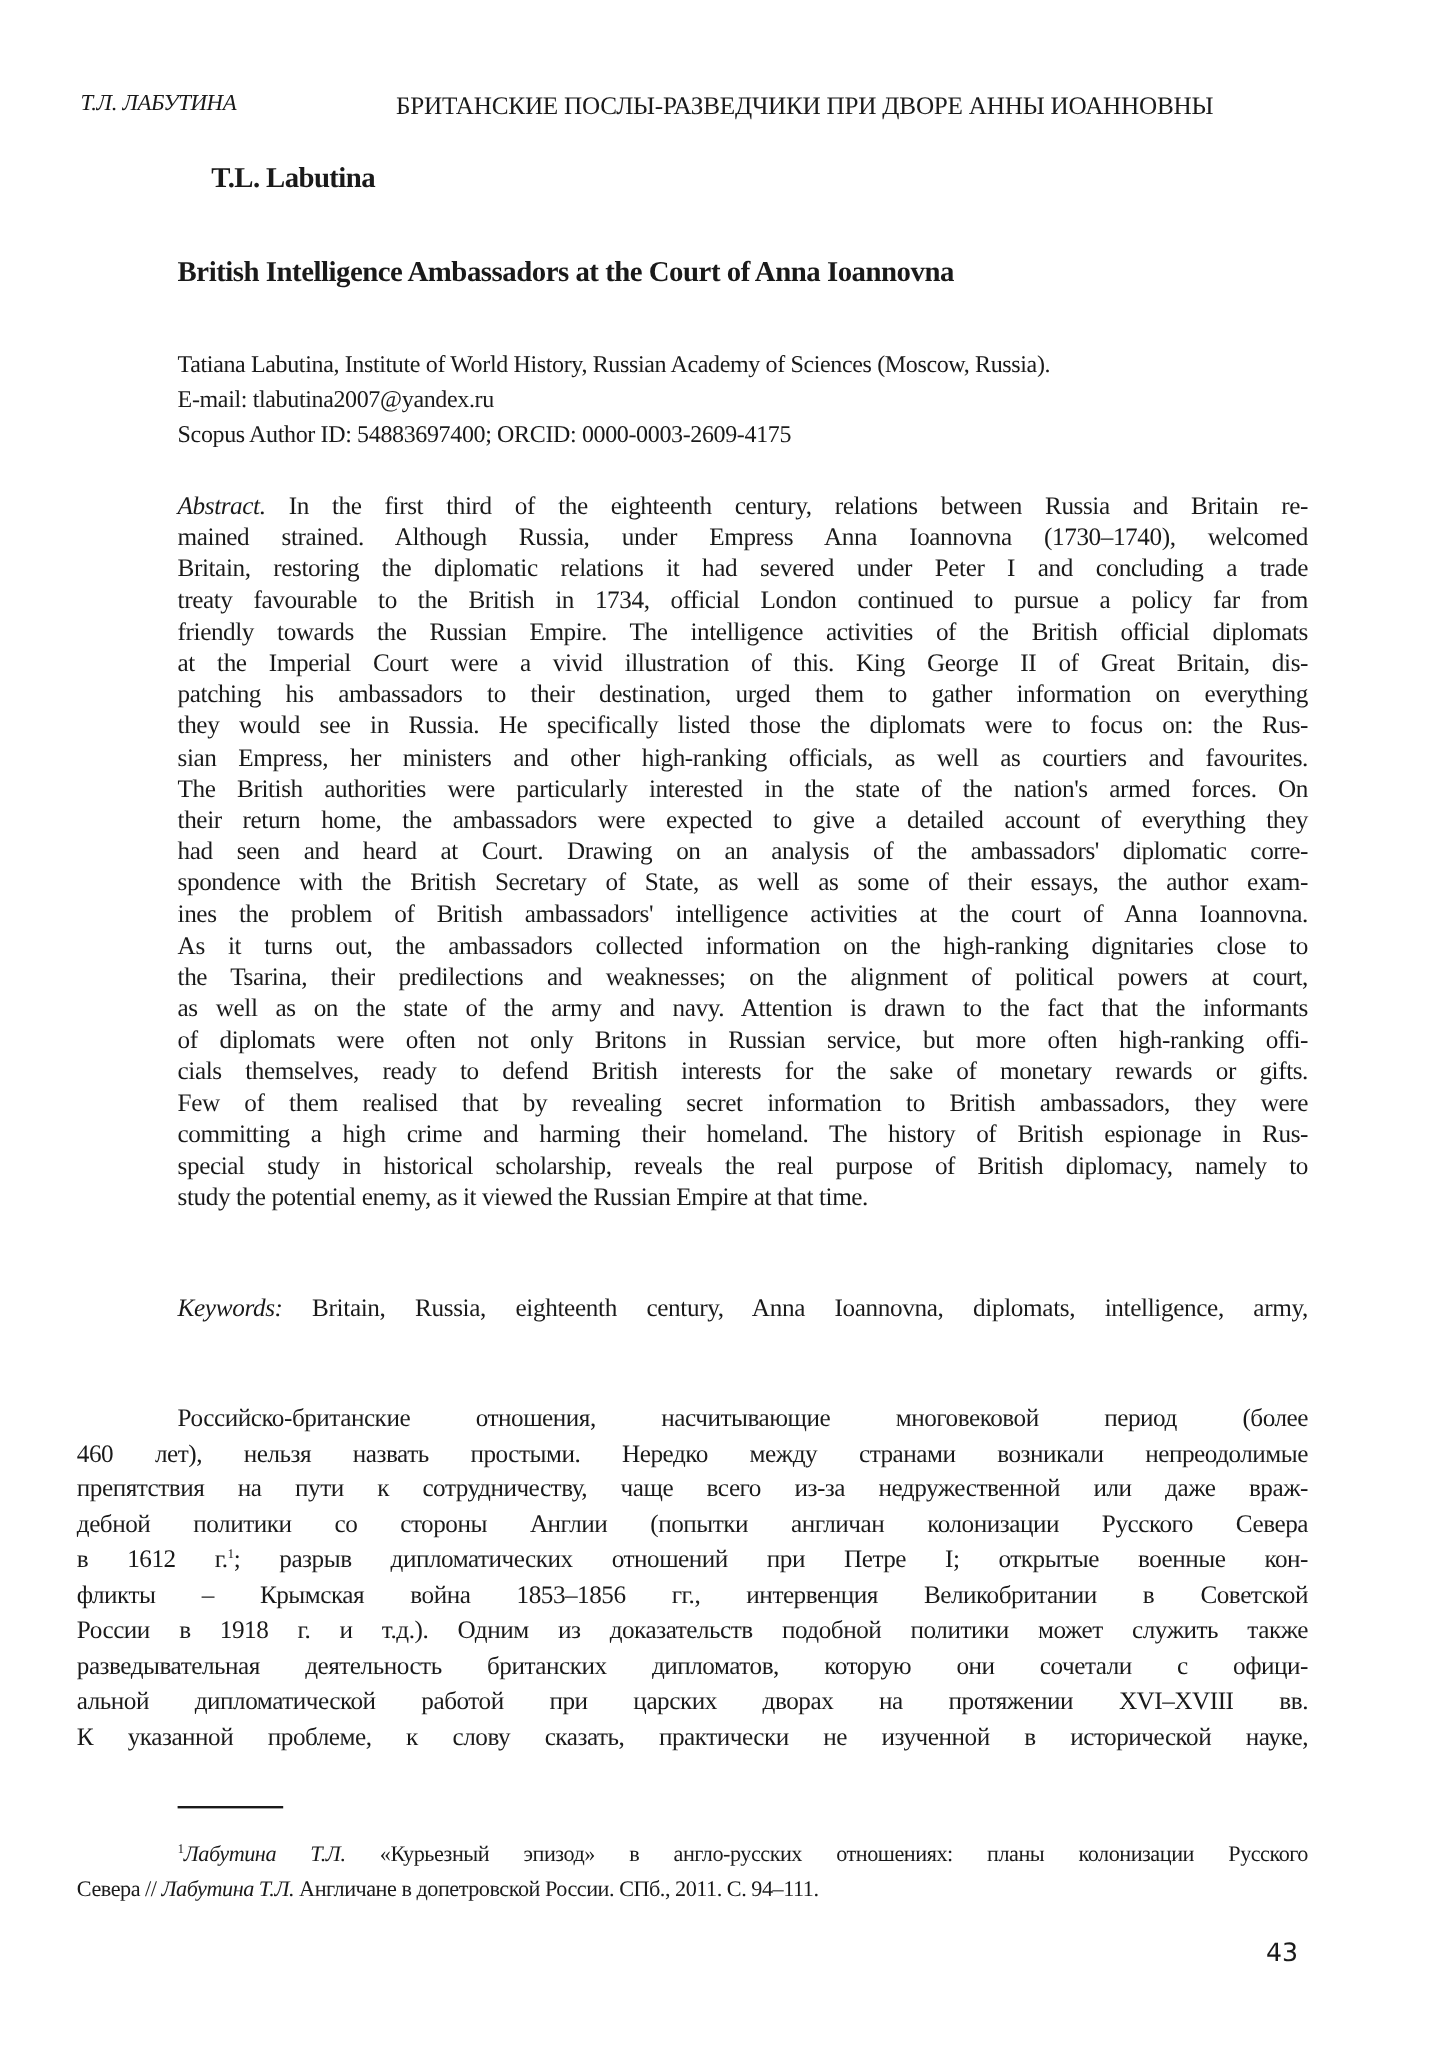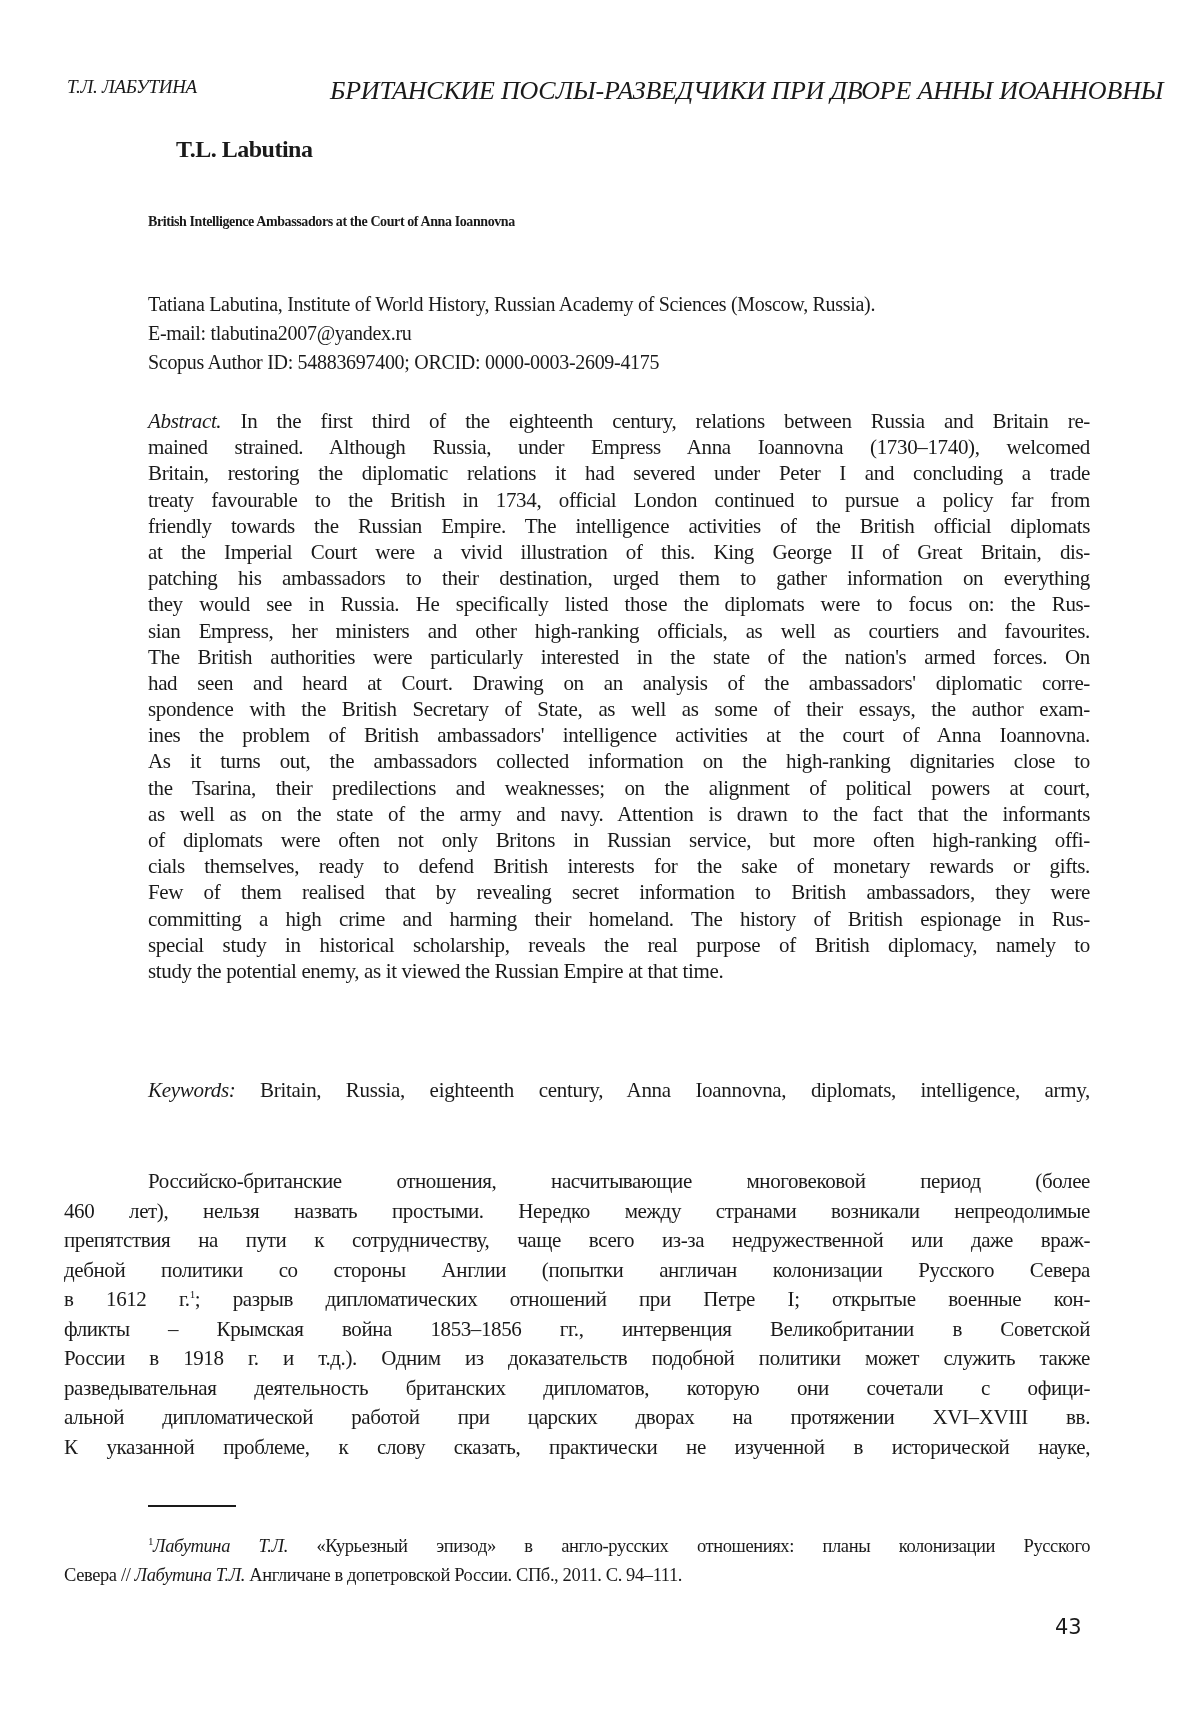--- a/index.html
+++ b/index.html
@@ -2,23 +2,23 @@
 <html><head>
   <meta charset="utf-8">
   <style>
     html, body { margin: 0; padding: 0; background: #ffffff; }
     body {
       width: 1200px; height: 1719px; position: relative; overflow: hidden;
       font-family: "Liberation Serif", "DejaVu Serif", serif; color: #1a1a1a;
     }
     .abs { position: absolute; }
     .running-author { left: 67px; top: 76px; font-size: 19px; font-style: italic; letter-spacing: -0.3px; }
-    .running-title { left: 330px; top: 76px; font-size: 26px; letter-spacing: -0.2px; font-style: italic; }
+    .running-title { left: 330px; top: 76px; font-size: 21px; letter-spacing: -0.2px; }
     .author-name { left: 148px; top: 136px; font-size: 24px; font-weight: bold; letter-spacing: -0.5px; margin-left: 28px; }
-    .article-title { left: 148px; top: 214px; font-size: 14px; font-weight: bold; letter-spacing: -0.4px; }
+    .article-title { left: 148px; top: 214px; font-size: 24px; font-weight: bold; letter-spacing: -0.4px; }
     .affil { left: 148px; font-size: 20px; letter-spacing: -0.3px; white-space: nowrap; margin-top: 16px; }
     .para { position: absolute; left: 148px; width: 942px; }
     .line {
       height: 26.2px; line-height: 26.2px; font-size: 21px; white-space: nowrap;
       text-align: justify; text-align-last: justify; letter-spacing: -0.35px;
     }
     .line.last { text-align-last: left; }
     .ital { font-style: italic; }
     .kw-line { height: 30px; line-height: 30px; font-size: 21px; white-space: nowrap; text-align: justify; text-align-last: justify; letter-spacing: -0.3px; }
     .kw-line.last { text-align-last: left; }
@@ -47,20 +47,21 @@
   <div class="line"><span class="ital">Abstract.</span><span> In the first third of the eighteenth century, relations between Russia and Britain re-</span></div>
   <div class="line">mained strained. Although Russia, under Empress Anna Ioannovna (1730–1740), welcomed</div>
   <div class="line">Britain, restoring the diplomatic relations it had severed under Peter I and concluding a trade</div>
   <div class="line">treaty favourable to the British in 1734, official London continued to pursue a policy far from</div>
   <div class="line">friendly towards the Russian Empire. The intelligence activities of the British official diplomats</div>
   <div class="line">at the Imperial Court were a vivid illustration of this. King George II of Great Britain, dis-</div>
   <div class="line">patching his ambassadors to their destination, urged them to gather information on everything</div>
   <div class="line">they would see in Russia. He specifically listed those the diplomats were to focus on: the Rus-</div>
   <div class="line">sian Empress, her ministers and other high-ranking officials, as well as courtiers and favourites.</div>
   <div class="line">The British authorities were particularly interested in the state of the nation's armed forces. On</div>
+  <div class="line">their return home, the ambassadors were expected to give a detailed account of everything they</div>
   <div class="line">had seen and heard at Court. Drawing on an analysis of the ambassadors' diplomatic corre-</div>
   <div class="line">spondence with the British Secretary of State, as well as some of their essays, the author exam-</div>
   <div class="line">ines the problem of British ambassadors' intelligence activities at the court of Anna Ioannovna.</div>
   <div class="line">As it turns out, the ambassadors collected information on the high-ranking dignitaries close to</div>
   <div class="line">the Tsarina, their predilections and weaknesses; on the alignment of political powers at court,</div>
   <div class="line">as well as on the state of the army and navy. Attention is drawn to the fact that the informants</div>
   <div class="line">of diplomats were often not only Britons in Russian service, but more often high-ranking offi-</div>
   <div class="line">cials themselves, ready to defend British interests for the sake of monetary rewards or gifts.</div>
   <div class="line">Few of them realised that by revealing secret information to British ambassadors, they were</div>
   <div class="line">committing a high crime and harming their homeland. The history of British espionage in Rus-</div>

